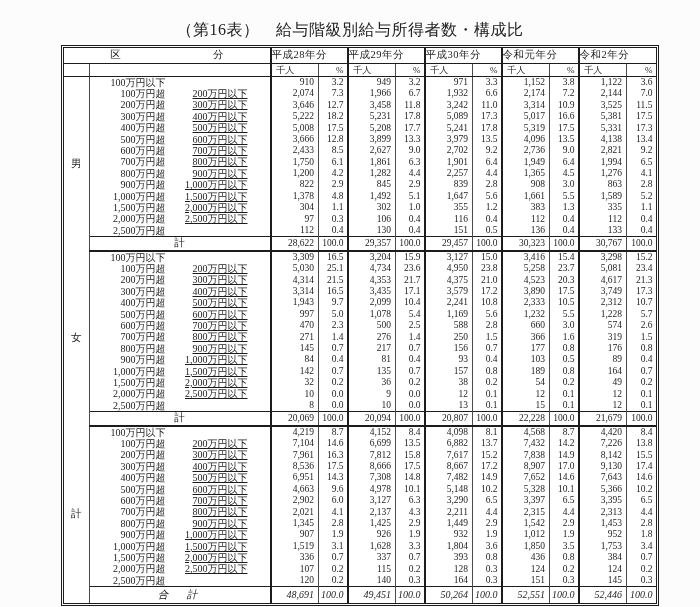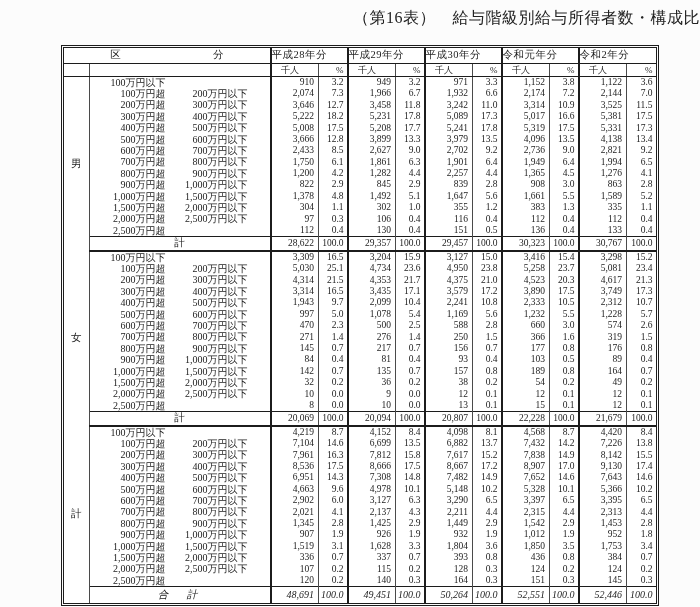--- a/index.html
+++ b/index.html
@@ -2,49 +2,49 @@
 <html><head>
 <meta charset="utf-8">
 <style>
   html,body { margin:0; padding:0; }
   body {
     width:700px; height:607px; background:#fcfcfc;
     font-family:"Liberation Serif","DejaVu Serif",serif;
     color:#1c1c1c; position:relative;
   }
   .title {
-    text-align:right; font-size:16px; padding-top:8px;
+    text-align:center; font-size:16px; padding-top:20px;
     letter-spacing:0.5px; color:#222;
   }
   .table-wrap {
     position:absolute; left:63px; top:47px; background:#fff;
     border:1px solid #1c1c1c; outline:1px solid #1c1c1c; outline-offset:1px;
   }
   table { border-collapse:collapse; table-layout:fixed; }
   th,td {
     padding:0; font-weight:normal; line-height:1;
     white-space:nowrap; overflow:hidden;
   }
   .cat-th { font-size:10.5px; border-bottom:1px solid #1c1c1c; height:15px; }
   .cat-flex { display:flex; justify-content:space-around; }
   .year-th {
     height:15px; font-size:10.5px; text-align:left; letter-spacing:0.5px;
     border-bottom:1px solid #1c1c1c; border-left:2px solid #1c1c1c;
   }
   .unit-th { height:12px; font-size:9px; border-bottom:1px solid #1c1c1c; text-align:right; }
-  .unit-thousand { border-left:2px solid #1c1c1c; padding-right:19px; }
+  .unit-thousand { border-left:2px solid #1c1c1c; padding-right:19px;text-align:center; }
   .unit-percent  { border-left:1px solid #4a4a4a; padding-right:3px; }
   .spacer-label  { border-left:1px solid #4a4a4a; }
   .group-cell {
     border-right:1px solid #4a4a4a; text-align:center;
     font-size:10.5px; vertical-align:middle;
   }
   .label-cell { font-size:10px;margin-top:12px; }
   .lo { display:inline-block; width:76px; text-align:right; }
-  .hi { display:inline-block; width:82px; text-align:right; padding-right:22px; }
+  .hi { display:inline-block; width:82px; text-align:right; padding-right:22px;text-decoration:underline; }
   .num-cell { text-align:right; padding-right:4px; font-size:9.5px; border-left:2px solid #1c1c1c; }
   .pct-cell { text-align:right; padding-right:3px; font-size:9.5px; border-left:1px solid #4a4a4a; }
   .data-row td { height:11.4px; }
   .total-row td { border-top:1px solid #1c1c1c; border-bottom:2px solid #1c1c1c; height:12.5px; }
   .total-row .num-cell, .total-row .pct-cell { font-size:9.5px; }
   .total-label { text-align:center; font-size:10.5px; }
   .grand-total-row td { height:16px; border-bottom:none;font-style:italic; }
   .grand-total-row .total-label { letter-spacing:4px; }
   .grand-total-row .num-cell, .grand-total-row .pct-cell { font-size:10px; }
 </style>

